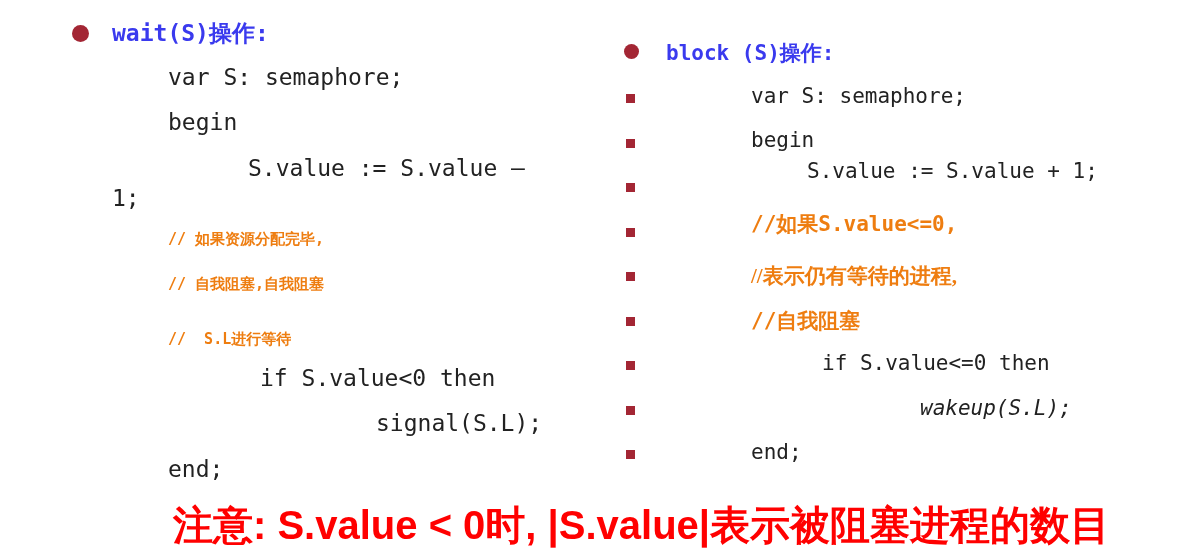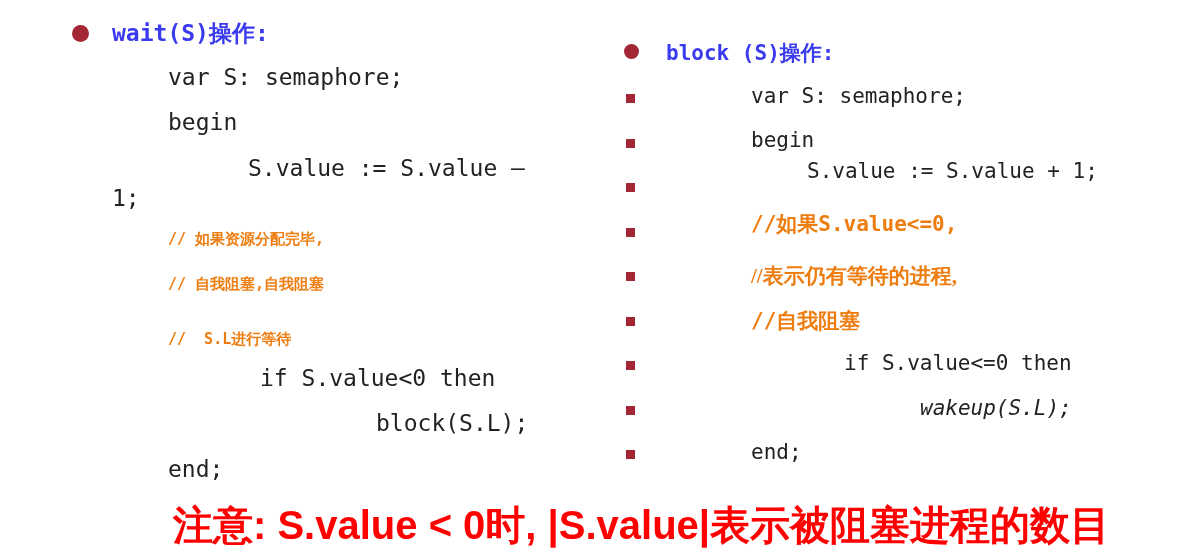--- a/index.html
+++ b/index.html
@@ -22,21 +22,21 @@
 <div class="abs head" style="left:112px;top:18px;text-align:center;">wait(S)操作:</div>
 
 <div class="abs code" style="left:168px;top:64px;">var S: semaphore;</div>
 <div class="abs code" style="left:168px;top:109px;">begin</div>
 <div class="abs code" style="left:248px;top:155px;">S.value := S.value –</div>
 <div class="abs code" style="left:112px;top:185px;">1;</div>
 <div class="abs cmt" style="left:168px;top:230px;">// 如果资源分配完毕,</div>
 <div class="abs cmt" style="left:168px;top:275px;">// 自我阻塞,自我阻塞</div>
 <div class="abs cmt" style="left:168px;top:320px;margin-top:10px;">//  S.L进行等待</div>
 <div class="abs code" style="left:260px;top:365px;">if S.value&lt;0 then</div>
-<div class="abs code" style="left:376px;top:410px;">block(S.L);</div>
+<div class="abs code" style="left:376px;top:410px;">signal(S.L);</div>
 <div class="abs code" style="left:168px;top:456px;">end;</div>
 
 <div class="dot" style="left:624px;top:44px;width:15px;height:15px;"></div>
 <div class="abs head head-r" style="left:666px;top:39px;">block (S)操作:</div>
 
 <div class="sq" style="left:626px;top:94px;"></div>
 <div class="abs code code-r" style="left:751px;top:84px;">var S: semaphore;</div>
 
 <div class="sq" style="left:626px;top:139px;"></div>
 <div class="abs code code-r" style="left:751px;top:128px;">begin</div>
@@ -47,21 +47,21 @@
 <div class="sq" style="left:626px;top:228px;"></div>
 <div class="abs cmt cmt-r" style="left:751px;top:210px;">//如果S.value&lt;=0,</div>
 
 <div class="sq" style="left:626px;top:272px;"></div>
 <div class="abs cmt cmt-r" style="left:751px;top:262px;font-family:Liberation Serif, serif;">//表示仍有等待的进程,</div>
 
 <div class="sq" style="left:626px;top:317px;"></div>
 <div class="abs cmt cmt-r" style="left:751px;top:307px;">//自我阻塞</div>
 
 <div class="sq" style="left:626px;top:361px;"></div>
-<div class="abs code code-r" style="left:822px;top:351px;margin-left:22px;">if S.value&lt;=0 then</div>
+<div class="abs code code-r" style="left:822px;top:351px;">if S.value&lt;=0 then</div>
 
 <div class="sq" style="left:626px;top:406px;"></div>
 <div class="abs code code-r" style="left:920px;top:396px;font-style:italic;">wakeup(S.L);</div>
 
 <div class="sq" style="left:626px;top:450px;"></div>
 <div class="abs code code-r" style="left:751px;top:440px;">end;</div>
 
 <div class="abs note" style="left:173px;top:498px;">注意: S.value &lt; 0时, |S.value|表示被阻塞进程的数目</div>
 
 </body></html>

